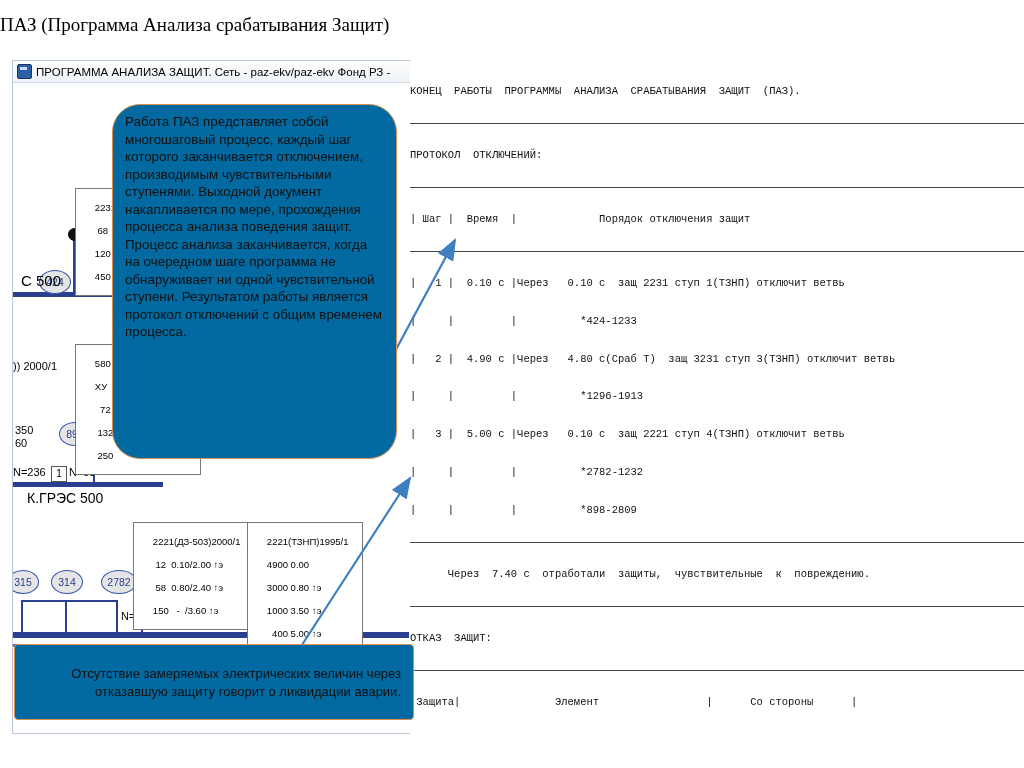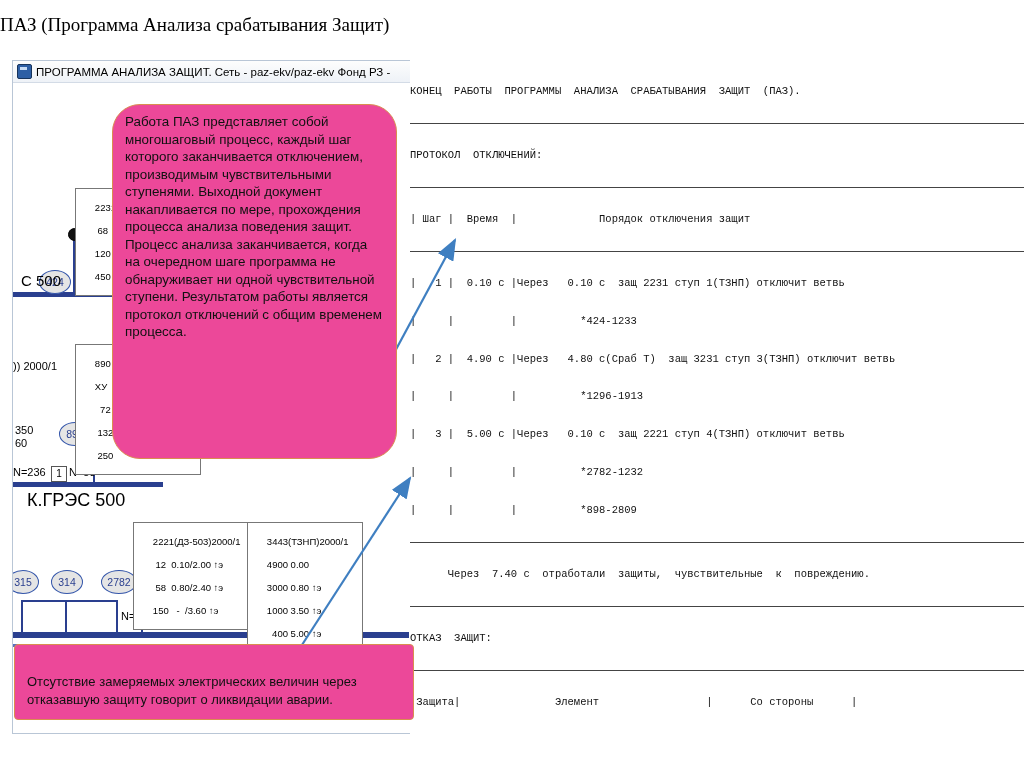--- a/index.html
+++ b/index.html
@@ -105,39 +105,39 @@
     line-height:12.6px;
     white-space:pre;
     overflow:hidden;
     color:#111;
   }
   .report .rpt-line{display:block;white-space:pre;}
   .rule{height:0;border-top:1px solid #444;}
   
   .callout{
     position:absolute;
-    background:#ec4899;
+    background:#0369a1;
     border:1px solid #d98e4f;
     color:#111;
     font-size:13.4px;
     line-height:17.5px;
     padding:8px 12px;
     box-sizing:border-box;
   }
   .callout-1{
     left:112px;top:104px;width:285px;height:355px;
     border-radius:28px;
   }
   .callout-2{
     left:14px;top:644px;width:400px;height:76px;
     border-radius:4px;
-    text-align:left;
+    text-align:right;
     font-size:13px;
     line-height:18px;
-    padding-top:28px;
+    padding-top:20px;
   }
   
   .arrow-svg{position:absolute;left:0;top:0;width:1024px;height:768px;pointer-events:none;}
 </style>
 </head>
 <body>
 
 <div class="slide-title">ПАЗ (Программа Анализа срабатывания Защит)</div>
 
 <div class="app-window">
@@ -188,53 +188,53 @@
     <div class="red-tag" style="left:68px;top:158px;">
       <span>ЛР</span>
     </div>
     <div class="flash" style="left:82px;top:154px;">⚡</div>
 
     <div class="sq-node" style="left:38px;top:364px;width:14px;height:14px;line-height:14px;">
       <span>1</span>
     </div>
 
     <div class="sch-label sch-bold" style="left:8px;top:170px;font-size:15px;"><span>С  500</span></div>
-    <div class="sch-label sch-bold" style="left:14px;top:388px;font-size:18px;"><span>К.ГРЭС  500</span></div>
+    <div class="sch-label sch-bold" style="left:14px;top:388px;font-size:14px;"><span>К.ГРЭС  500</span></div>
     <div class="sch-label sch-bold" style="left:36px;top:552px;font-size:15px;"><span>ЛЧ  500</span></div>
     <div class="sch-label" style="left:0;top:258px;"><span>)) 2000/1</span></div>
     <div class="sch-label" style="left:2px;top:322px;"><span>350</span></div>
     <div class="sch-label" style="left:2px;top:335px;"><span>60</span></div>
     <div class="sch-label" style="left:0;top:364px;"><span>N=236</span></div>
     <div class="sch-label" style="left:56px;top:364px;"><span>N=58</span></div>
     <div class="sch-label" style="left:108px;top:508px;"><span>N=22</span></div>
 
     <div class="data-box" style="left:62px;top:86px;width:120px;">
       <span>2231 (</span><br>
       <span> 68  0</span><br>
       <span>120  1</span><br>
       <span>450</span>
     </div>
 
     <div class="data-box" style="left:62px;top:242px;width:118px;">
-      <span>890</span><br>
+      <span>580</span><br>
       <span>ХУ</span><br>
       <span>  72</span><br>
       <span> 132</span><br>
       <span> 250</span>
     </div>
 
     <div class="data-box" style="left:120px;top:420px;width:112px;">
       <span>2221(ДЗ-503)2000/1</span><br>
       <span> 12  0.10/2.00 ↑э</span><br>
       <span> 58  0.80/2.40 ↑э</span><br>
       <span>150   -  /3.60 ↑э</span>
     </div>
 
     <div class="data-box" style="left:234px;top:420px;width:108px;">
-      <span>3443(ТЗНП)2000/1</span><br>
+      <span>2221(ТЗНП)1995/1</span><br>
       <span>4900 0.00</span><br>
       <span>3000 0.80 ↑э</span><br>
       <span>1000 3.50 ↑э</span><br>
       <span>  400 5.00 ↑э</span><br>
       <span>ОНМр,S=0.6</span>
     </div>
 
   </div>
 </div>
 

